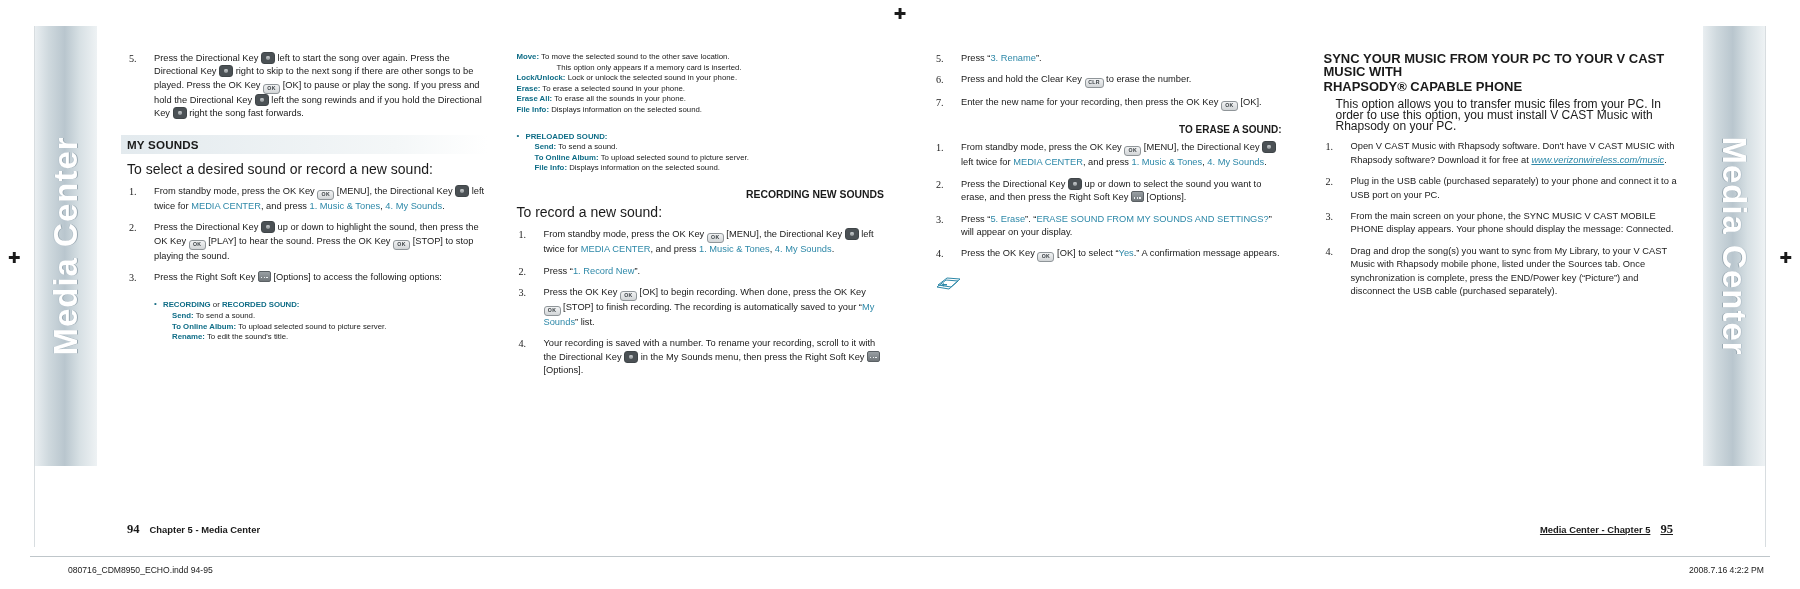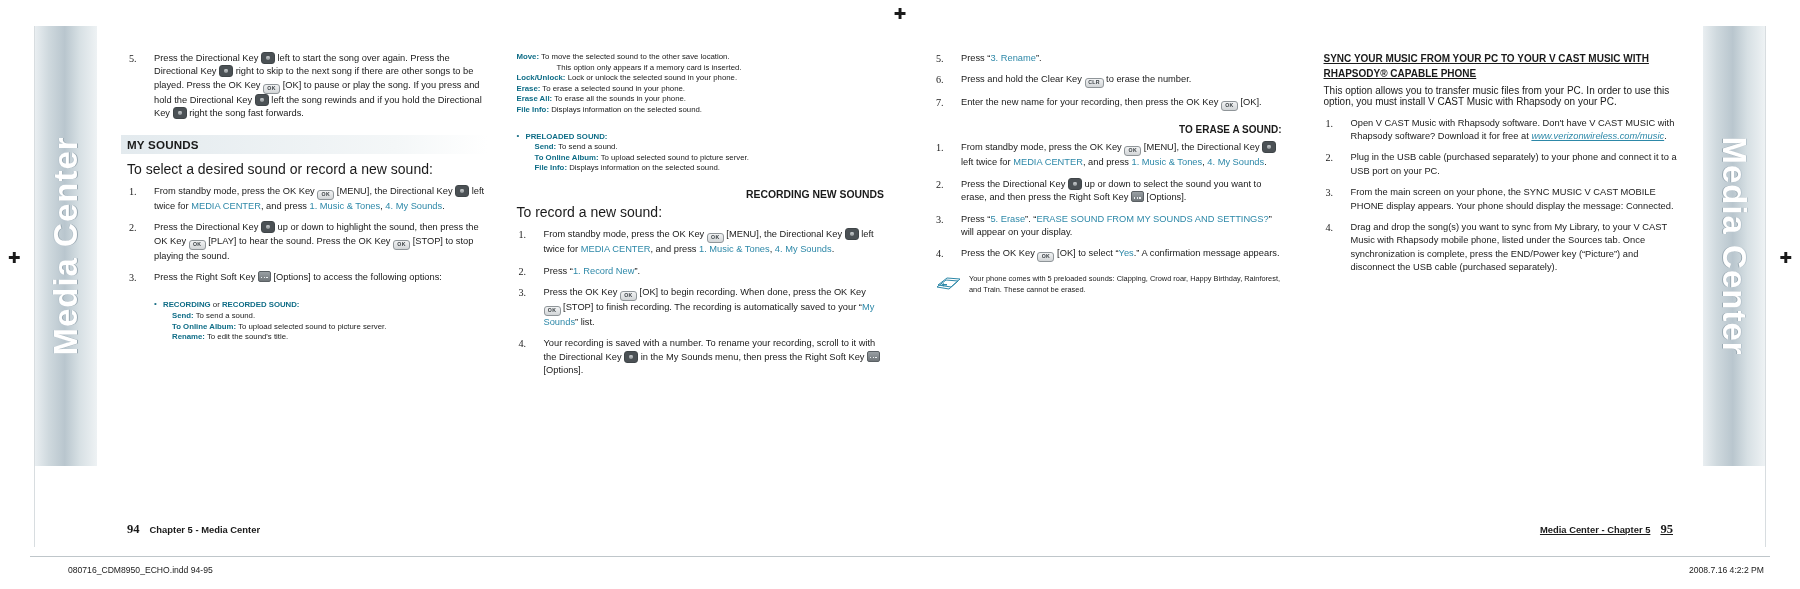--- a/index.html
+++ b/index.html
@@ -144,22 +144,22 @@
 
   .printline{
     position:absolute;bottom:14px;font-size:8.6px;color:#1a1a1a;
     font-family:"Liberation Sans", sans-serif;
   }
   .printline.l{left:36px;margin-left:32px;}
   .printline.r{right:36px;}
   .printrule{position:absolute;left:30px;right:30px;bottom:32px;height:1px;background:#bfc6ca;}
 
   .h-sync{font-size:12px;font-weight:bold;margin:0 0 11px 0;letter-spacing:.2px;}
-  .sync-sub{font-size:10px;font-weight:bold;line-height:13px;margin:0 0 6px 0;text-decoration:underline;}
-  .sync-p{font-size:10px;line-height:10.8px;margin:0 0 9px 0;}
+  .sync-sub{font-size:13px;font-weight:bold;line-height:13px;margin:0 0 6px 0;}
+  .sync-p{font-size:12px;line-height:10.8px;margin:0 0 9px 12px;}
 </style>
 </head>
 <body>
 
 <div class="page">
 
   <div class="reg top">✚</div>
   <div class="reg bottom">✚</div>
   <div class="reg l">✚</div>
   <div class="reg r">✚</div>
@@ -296,21 +296,20 @@
       </ol>
 
       <div class="note">
         <span class="noteicon">
           <svg width="26" height="15" viewBox="0 0 26 15">
             <path d="M2 9 L11 2 L24 3 L15 11 Z" fill="none" stroke="#2d88a8" stroke-width="1"></path>
             <path d="M1 11 L10 4 L22 5 L13 13 Z" fill="none" stroke="#2d88a8" stroke-width="1"></path>
             <path d="M5 9 l3 -2 l0 1 l3 0 l0 1.4 l-3 0 l0 1 z" fill="#2d88a8"></path>
           </svg>
         </span>
-        <span class="notetxt">Your phone comes with 5 preloaded sounds: Clapping, Crowd roar, Happy Birthday, Rainforest, and Train. These cannot be erased.</span>
       </div>
     </div>
 
     <div class="col c4">
       <div class="sync-sub">SYNC YOUR MUSIC FROM YOUR PC TO YOUR V CAST MUSIC WITH</div>
       <div class="sync-sub" style="margin-top:-4px">RHAPSODY®  CAPABLE PHONE</div>
       <div class="sync-p">This option allows you to transfer music files from your PC. In order to use this option, you must install V CAST Music with Rhapsody on your PC.</div>
 
       <ol class="steps">
         <li>

